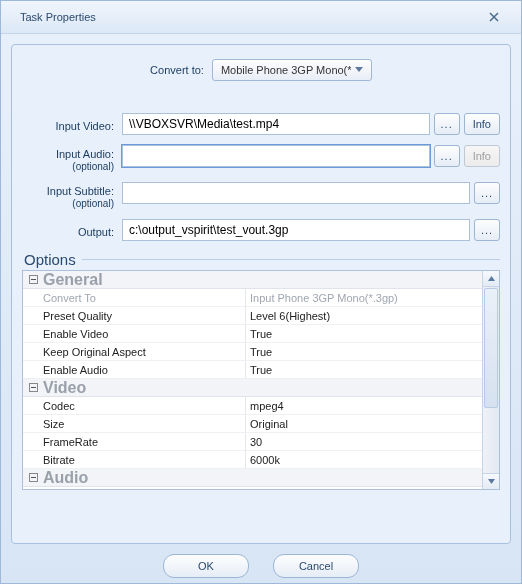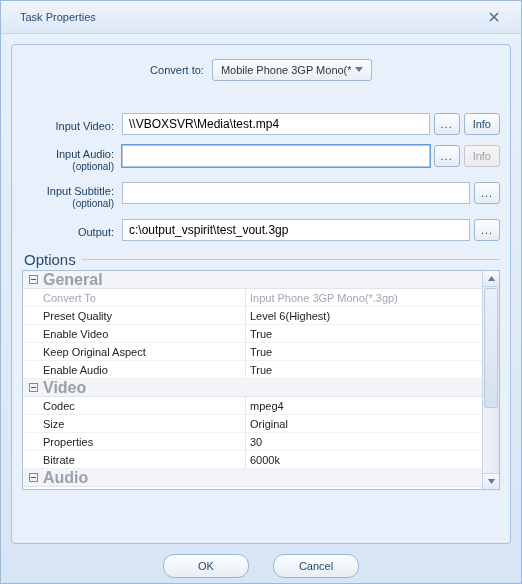--- a/index.html
+++ b/index.html
@@ -337,21 +337,21 @@
           <div class="cell-label">Codec</div>
             <div class="col-divider"></div>
           <div class="cell-value">mpeg4</div>
         </div>
         <div class="grid-row">
           <div class="cell-label">Size</div>
             <div class="col-divider"></div>
           <div class="cell-value">Original</div>
         </div>
         <div class="grid-row">
-          <div class="cell-label">Properties</div>
+          <div class="cell-label">FrameRate</div>
             <div class="col-divider"></div>
           <div class="cell-value">30</div>
         </div>
         <div class="grid-row">
           <div class="cell-label">Bitrate</div>
             <div class="col-divider"></div>
           <div class="cell-value">6000k</div>
         </div>
 
         <div class="section-header">

